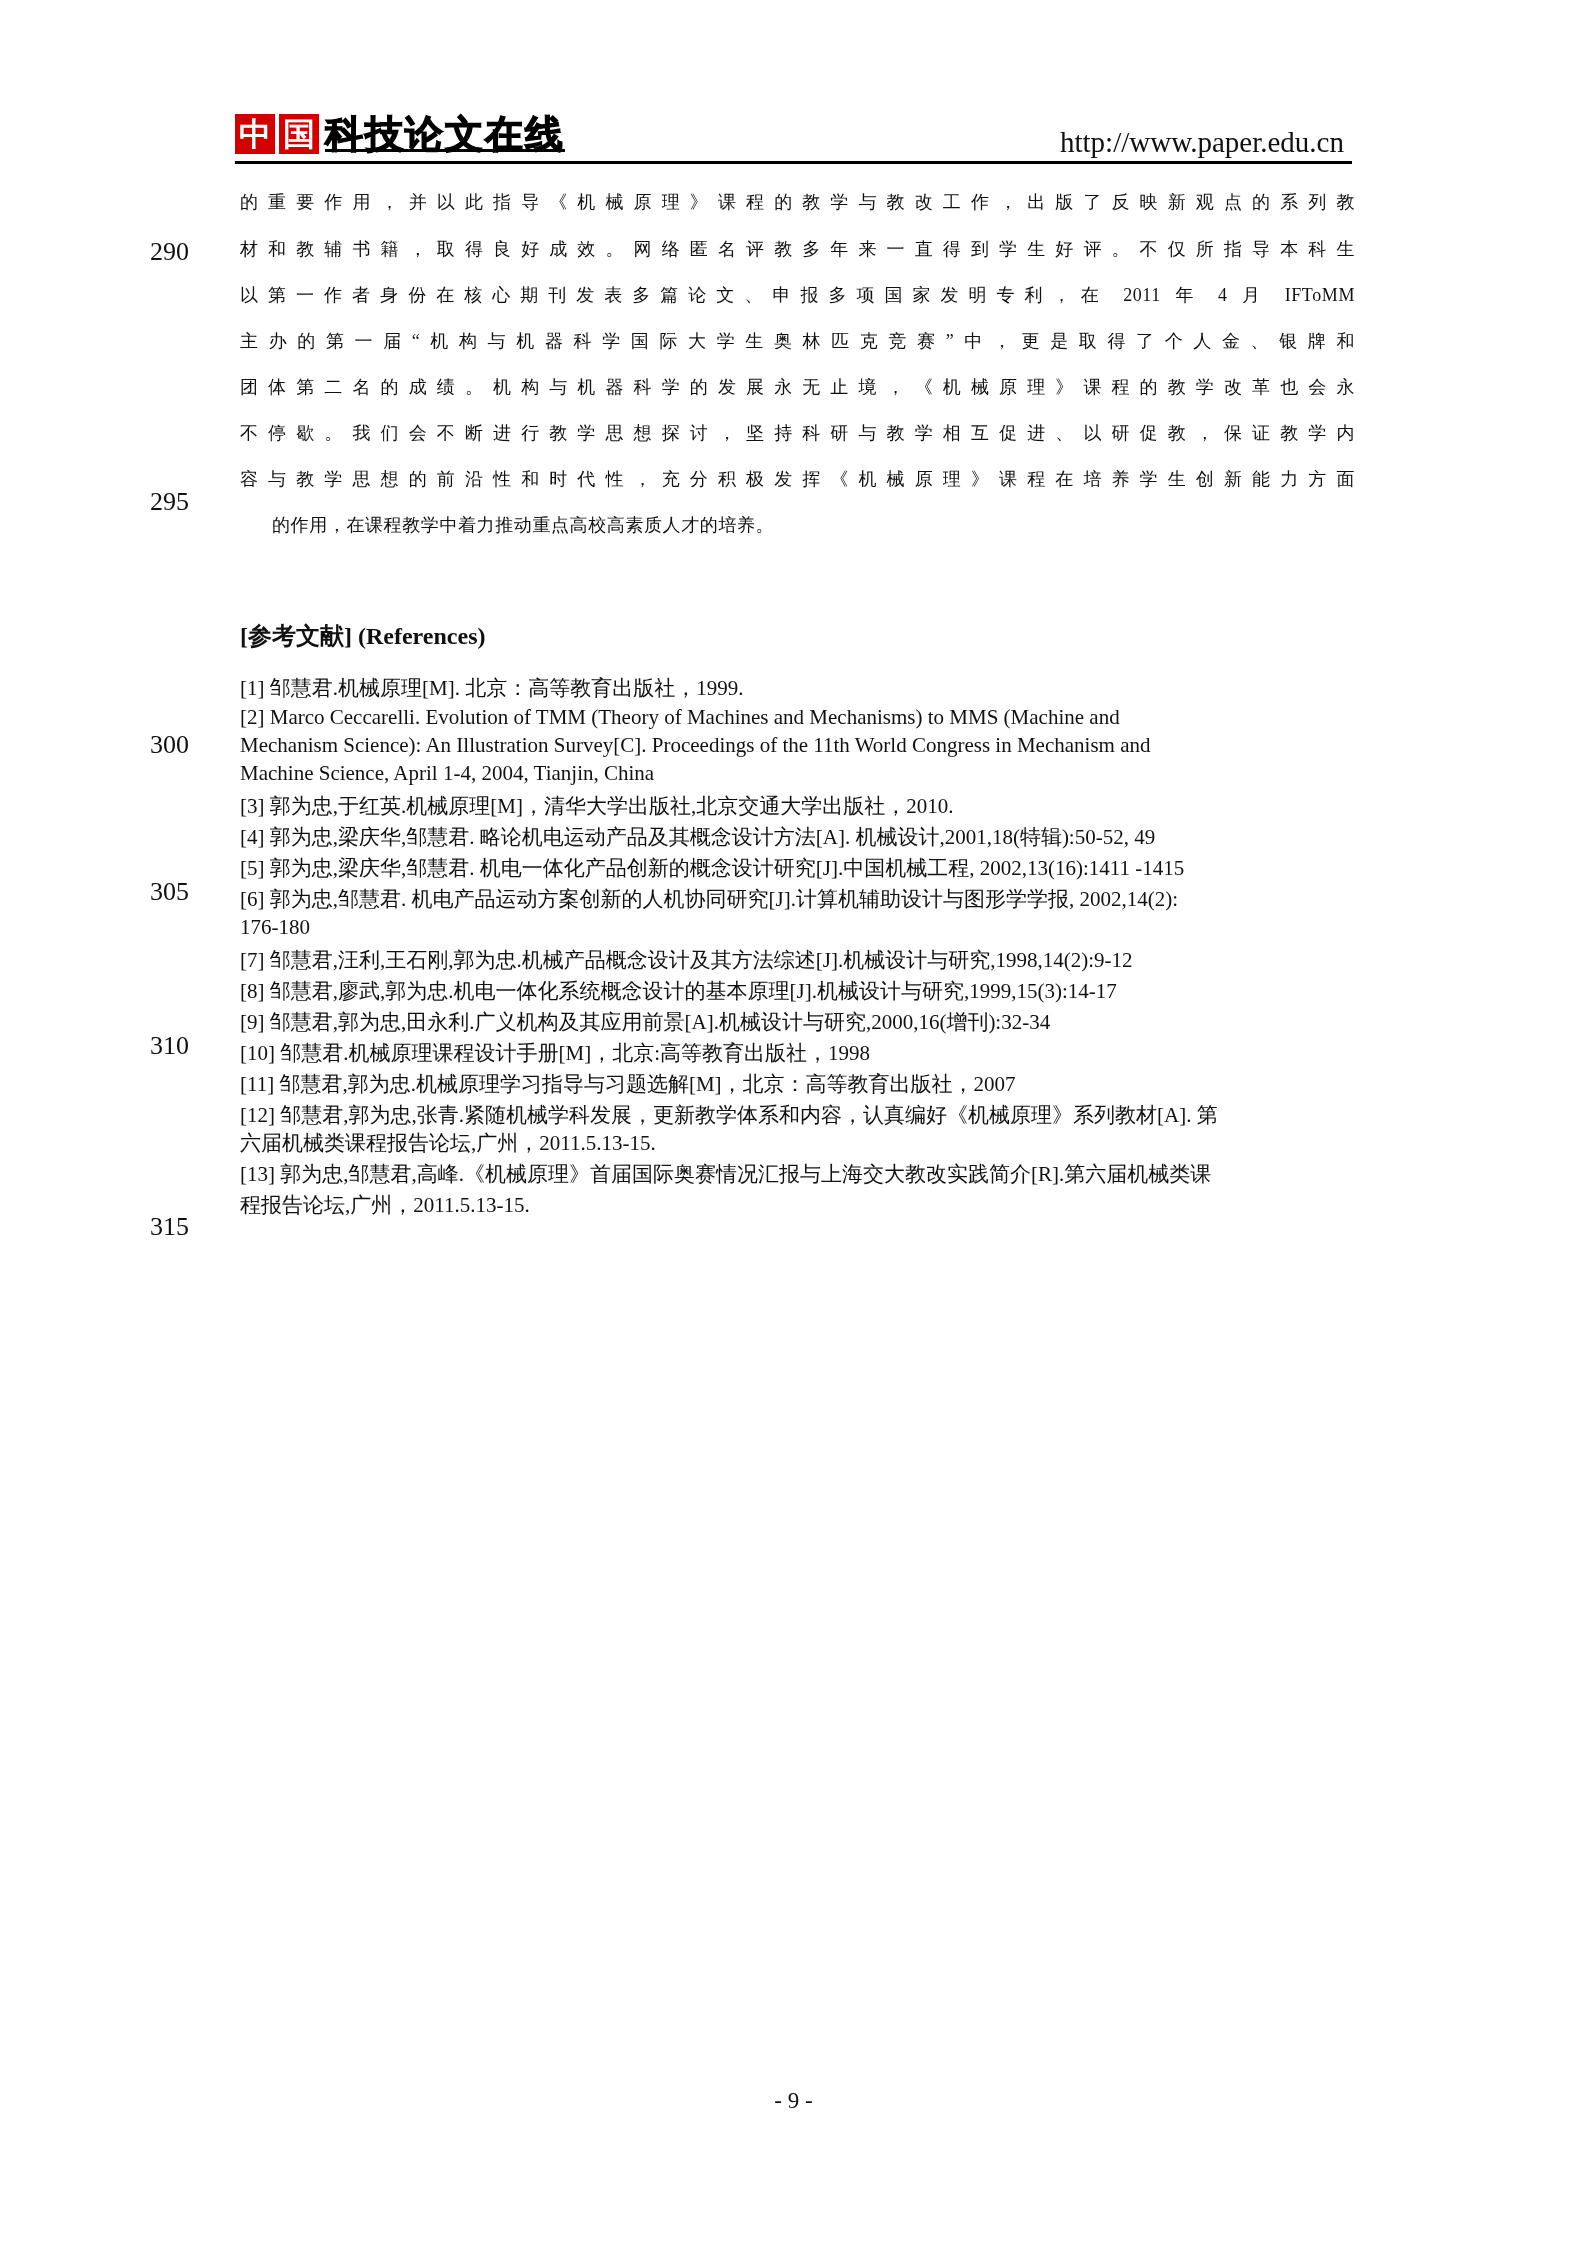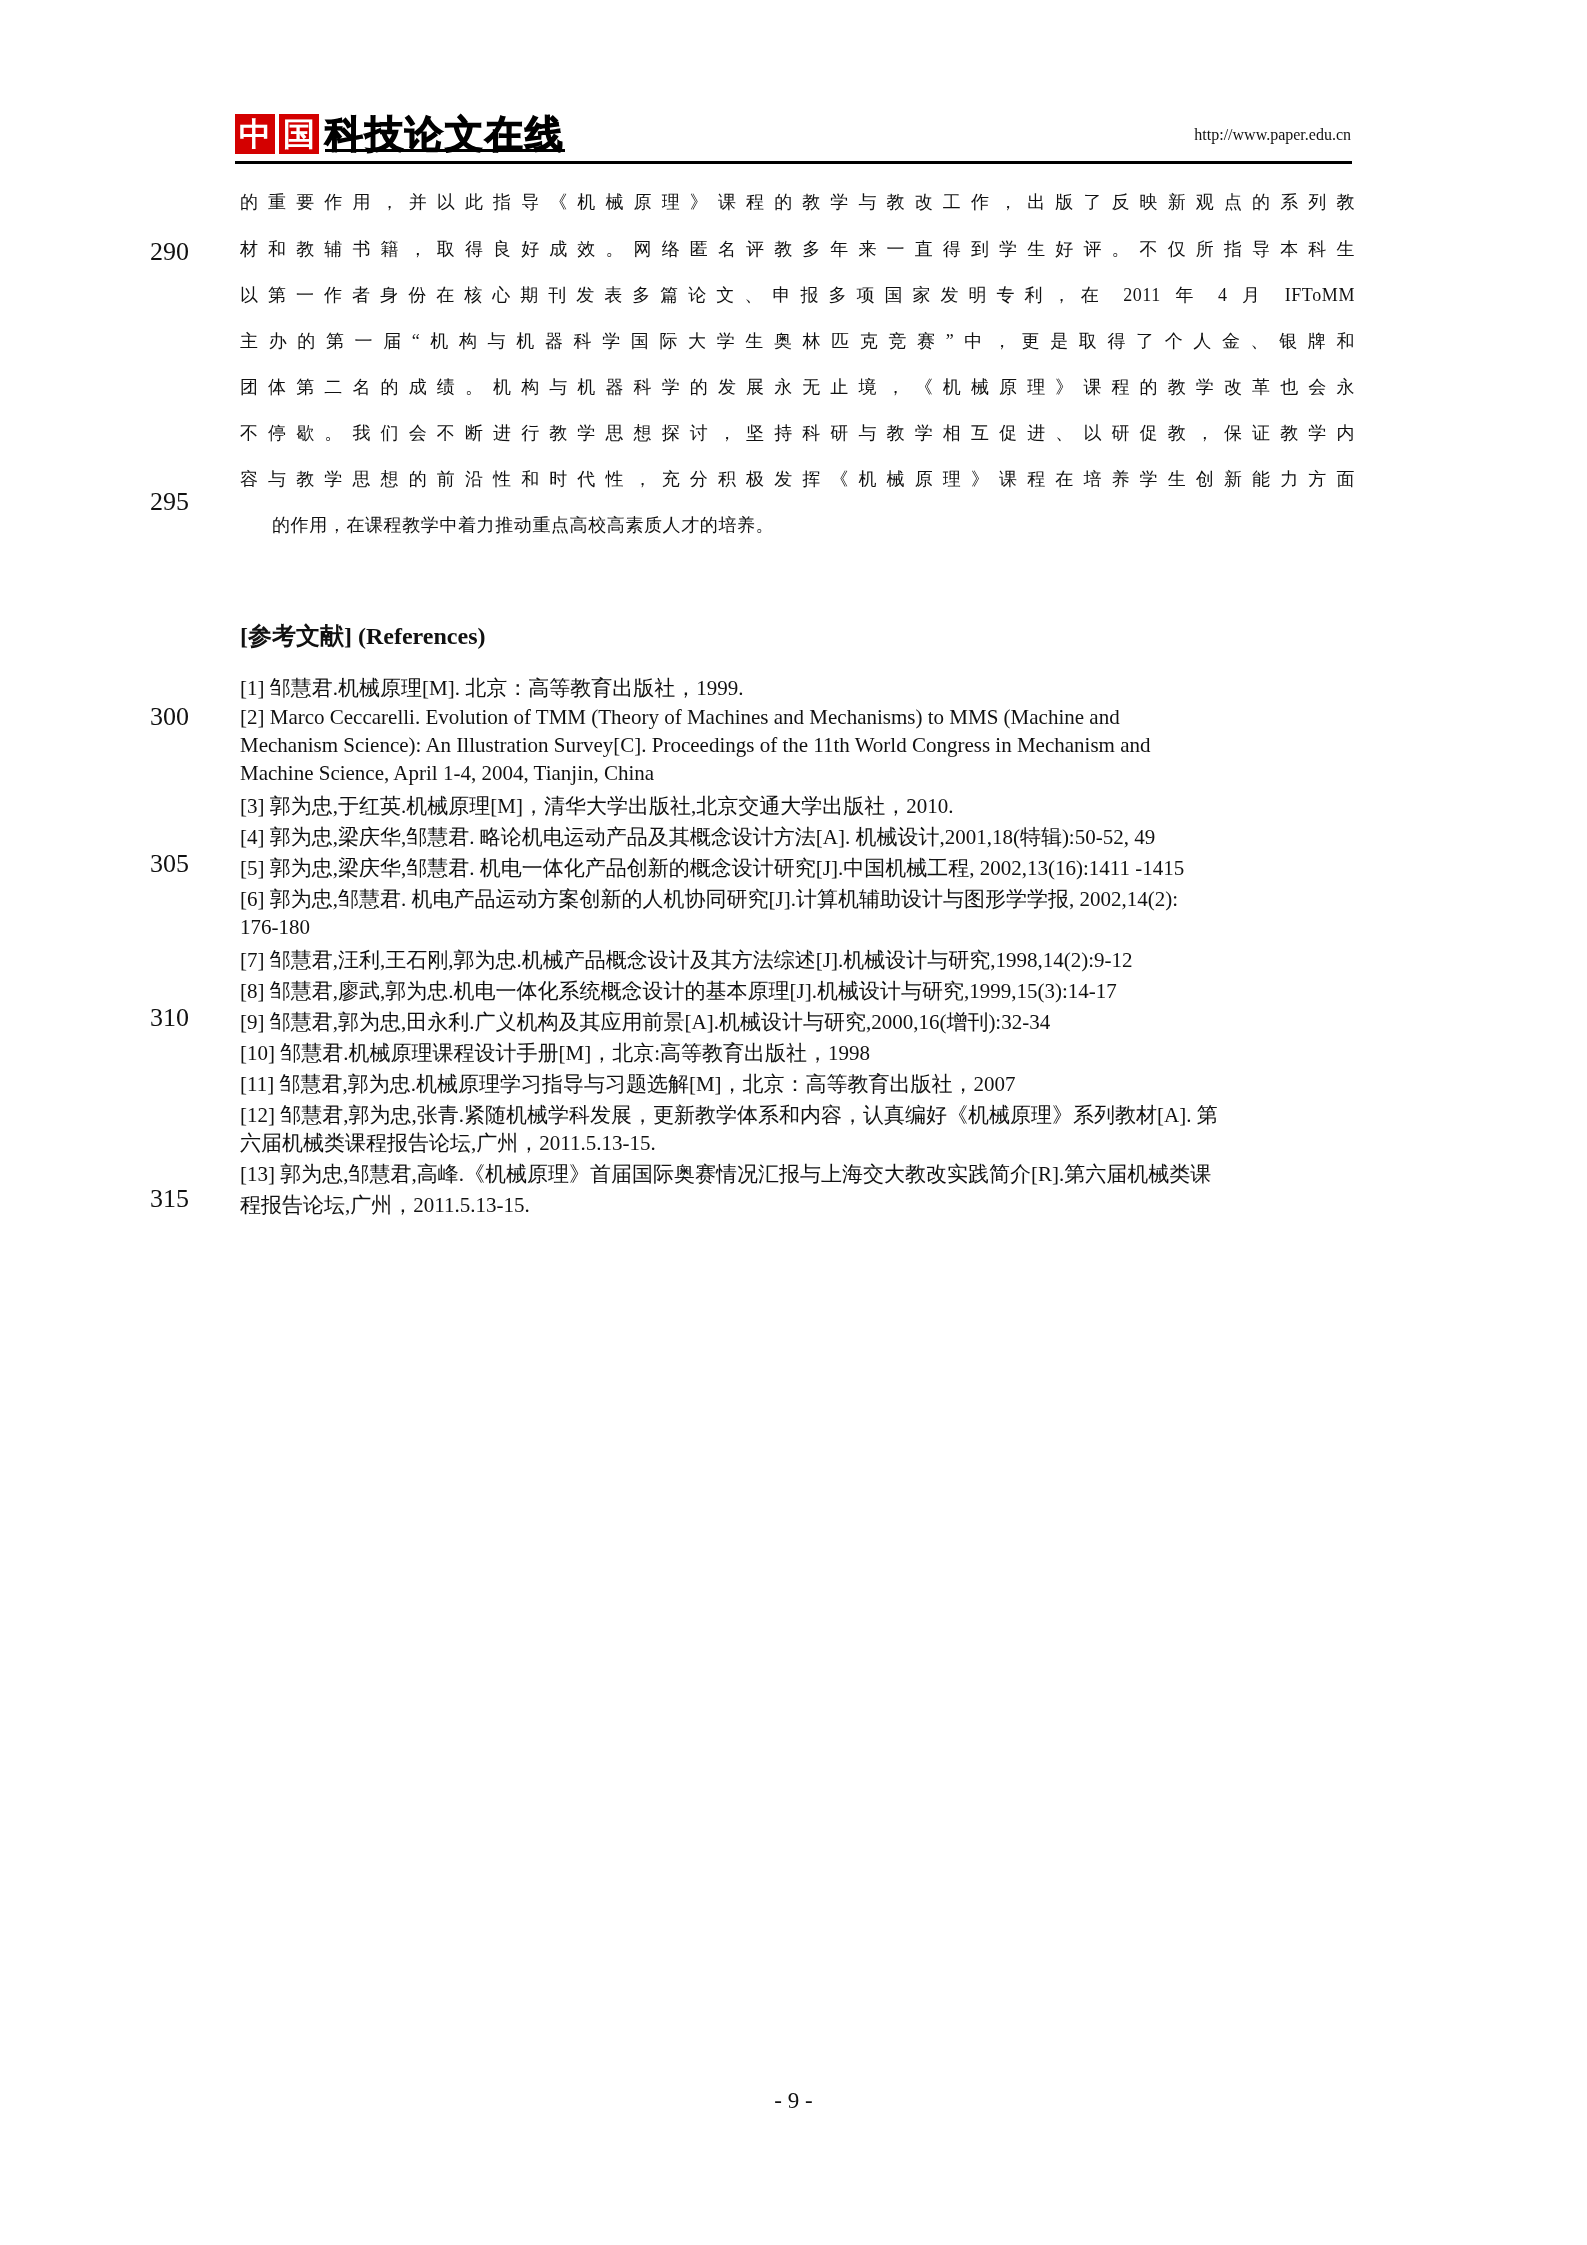--- a/index.html
+++ b/index.html
@@ -6,31 +6,31 @@
   body { width: 1587px; height: 2245px; position: relative; overflow: hidden;
          font-family: "Liberation Serif", "DejaVu Serif", serif; color: #111; }
   .header { position: absolute; left: 235px; top: 108px; width: 1117px; height: 56px; }
   .logo { position: absolute; left: 0; top: 4px; height: 44px; display: flex; align-items: center; }
   .logo-red { display: inline-flex; }
   .logo-red span { display: inline-block; width: 40px; height: 40px; background: #d40000; color: #fff;
                    font-family: "DejaVu Sans", sans-serif; font-weight: bold; font-size: 32px;
                    line-height: 40px; text-align: center; margin-right: 4px; }
   .logo-black { font-family: "DejaVu Sans", sans-serif; font-weight: 900; font-size: 38px;
                 letter-spacing: 2px; color: #000; margin-left: 2px; text-decoration: underline; -webkit-text-stroke: 1.2px #000; }
-  .url { position: absolute; right: 1px; top: 18px; font-size: 16px; color: #111; }
+  .url { position: absolute; right: 8px; top: 18px; font-size: 29px; color: #111; }
   .rule { position: absolute; left: 0; right: 0; top: 53px; height: 3px; background: #000; }
 
   .line-no { position: absolute; left: 150px; font-size: 26px; }
   .body-line { position: absolute; left: 240px; width: 1115px; font-size: 18px; white-space: nowrap;
                letter-spacing: 0.6px; text-align: justify; text-align-last: justify; }
   .body-line.last { text-align-last: left; margin-left: 32px; }
 
   .ref-heading { position: absolute; left: 240px; top: 620px; font-size: 24px; font-weight: bold; }
   .ref-line { position: absolute; left: 240px; font-size: 21px; white-space: nowrap; }
-  .ref-no { position: absolute; left: 150px; font-size: 26px; }
+  .ref-no { position: absolute; left: 150px; font-size: 26px; margin-top: 28px; }
 
   .page-no { position: absolute; left: 0; width: 1587px; top: 2088px; text-align: center; font-size: 23px; }
 </style>
 </head>
 <body>
 
 <div class="header">
   <div class="logo">
     <span class="logo-red">
       <span>中</span>

